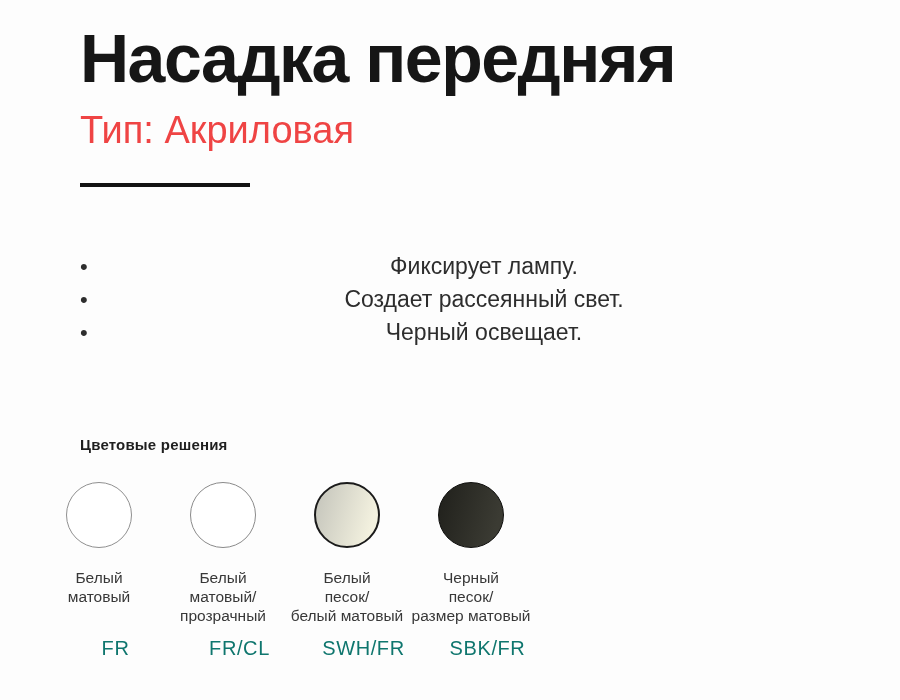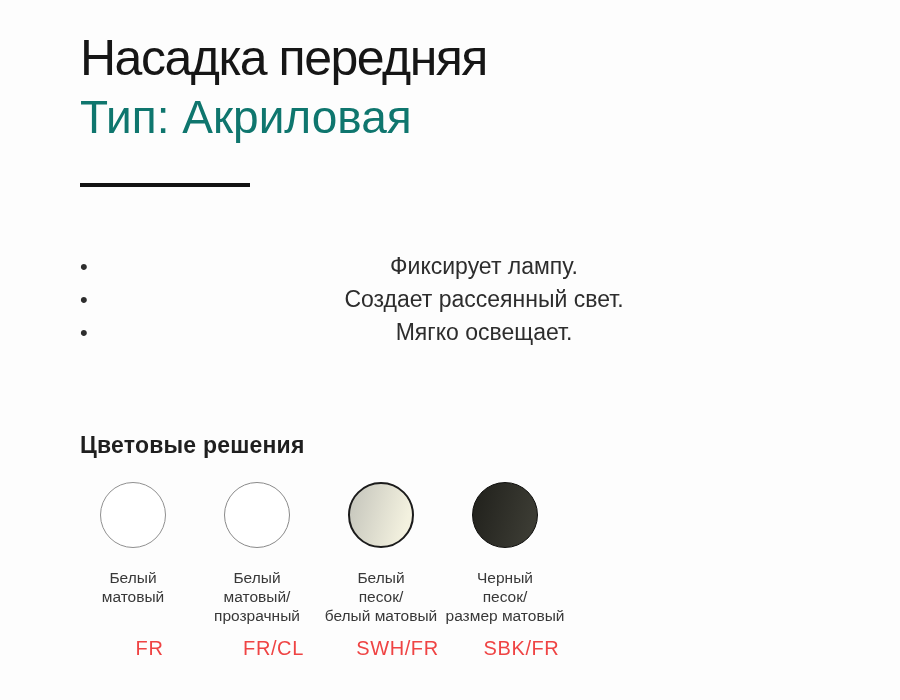--- a/index.html
+++ b/index.html
@@ -13,36 +13,36 @@
     position: relative;
     width: 900px;
     height: 700px;
     background: #fdfdfd;
     overflow: hidden;
   }
   .title {
     position: absolute;
     left: 80px;
     top: 24px;
-    font-size: 50px;
+    font-size: 68px;
     line-height: 68px;
-    font-weight: 400;
+    font-weight: 700;
     letter-spacing: -1.5px;
     color: #161616;
     white-space: nowrap;
     text-align: right;
   }
   .subtitle {
     position: absolute;
     left: 80px;
-    top: 93px;
-    font-size: 46px;
+    top: 106px;
+    font-size: 38px;
     line-height: 48px;
     font-weight: 400;
-    color: #0f766e;
+    color: #ef4444;
     white-space: nowrap;
   }
   .divider {
     position: absolute;
     left: 80px;
     top: 183px;
     width: 170px;
     height: 4px;
     background: #131313;
   }
@@ -70,29 +70,29 @@
     position: absolute;
     left: 0;
     top: 0;
     font-size: 22px;
     color: #2d2d2d;
   }
   .colors-heading {
     position: absolute;
     left: 80px;
     top: 432px;
-    font-size: 23px;
+    font-size: 15px;
     line-height: 26px;
     font-weight: 700;
     letter-spacing: 0.2px;
     color: #1f1f1f;
   }
   .swatches {
     position: absolute;
-    left: 71px;
+    left: 37px;
     top: 482px;
     display: flex;
   }
   .swatch {
     width: 124px;
     display: flex;
     flex-direction: column;
     align-items: center;
   }
   .swatch-circle {
@@ -111,40 +111,40 @@
     font-weight: 400;
     color: #383838;
     text-align: center;
     white-space: pre-line;
   }
   .swatch-code {
     margin-top: 12px;
     font-size: 20px;
     font-weight: 400;
     letter-spacing: 0.6px;
-    color: #ef4444;
+    color: #0f766e;
     text-align: center;
     margin-left: 33px;
   }
 </style>
 </head>
 <body>
 
 <div class="slide">
 
   <div class="title">Насадка передняя</div>
 
   <div class="subtitle">Тип: Акриловая</div>
 
   <div class="divider"></div>
 
   <ul class="bullets">
     <li>Фиксирует лампу.</li>
     <li>Создает рассеянный свет.</li>
-    <li>Мягко освещает.</li>
+    <li>Черный освещает.</li>
   </ul>
 
   <div class="colors-heading">Цветовые решения</div>
 
   <div class="swatches">
 
     <div class="swatch">
       <div class="swatch-circle" style="background: rgb(255, 255, 255); border-color: rgb(144, 144, 144); border-width: 1px;"></div>
       <div class="swatch-label">Белый
 матовый</div>

